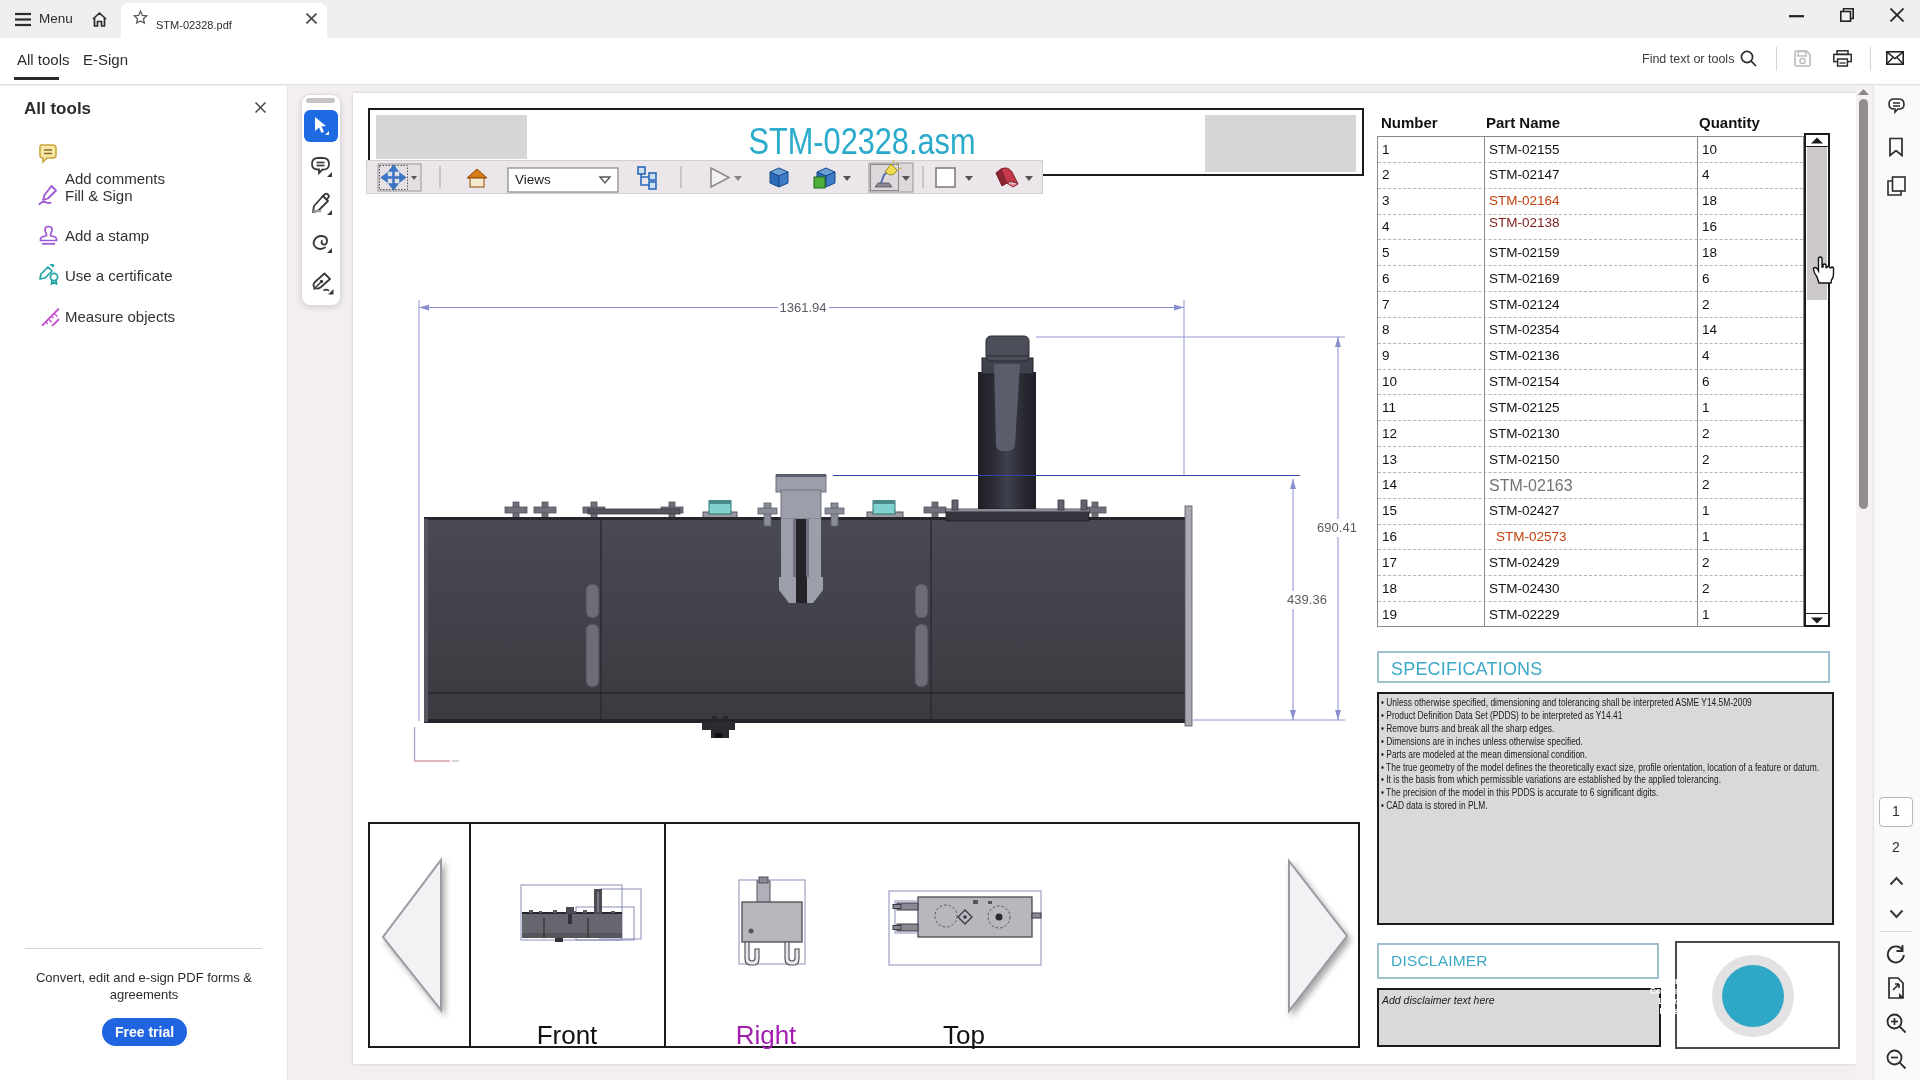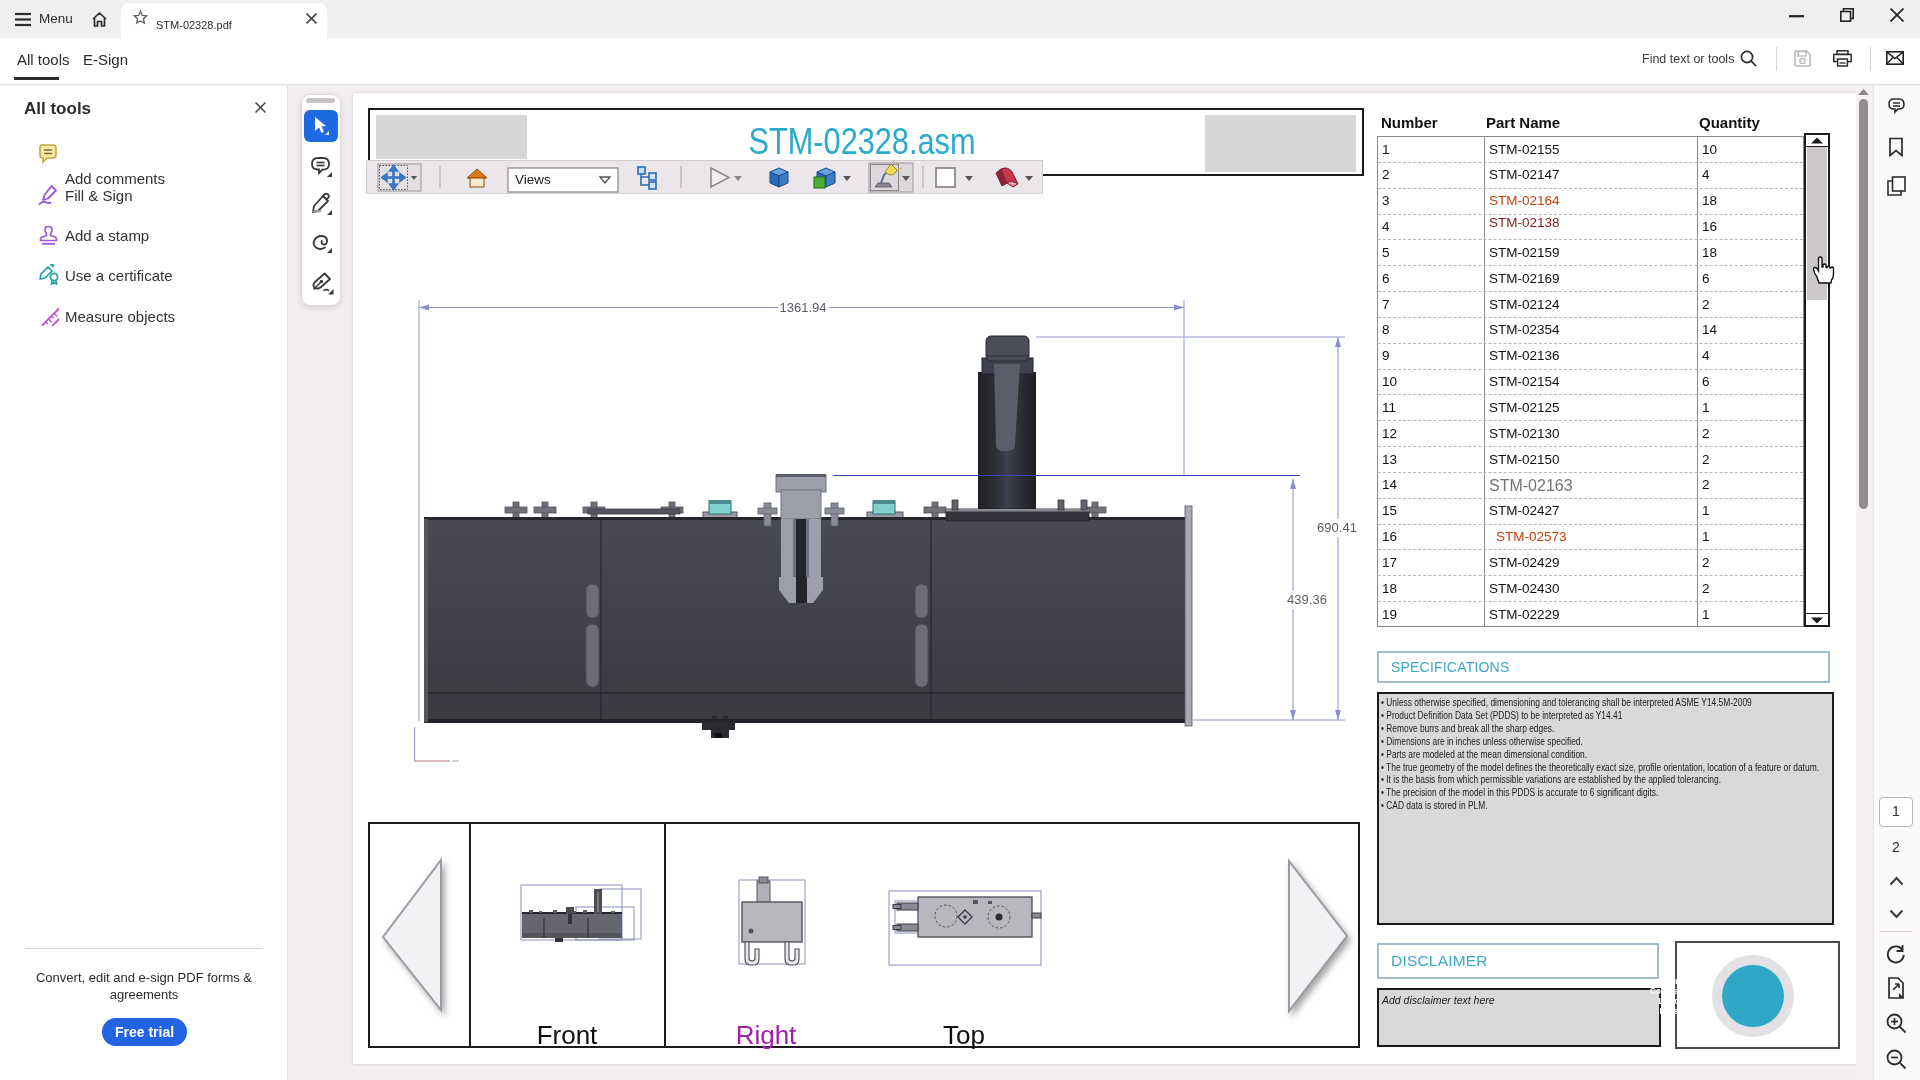--- a/index.html
+++ b/index.html
@@ -585,21 +585,21 @@
 <div class="abs" style="left:1804px;top:613px;width:26px;height:1px;background:#1b1b1b;"></div>
 <svg class="abs" style="left:1810px;top:617px" width="14" height="7" viewBox="0 0 14 7">
     <path d="M7 6.5 L13 0.5 L1 0.5 Z" fill="#1b1b1b"></path>
   </svg>
 
 <svg class="abs" style="left:1809px;top:255px" width="27" height="29" viewBox="0 0 27 29">
  <path d="M10 28 L8 22 Q5 18 4.5 14.5 Q4.3 12.7 6 12.5 Q7.5 12.4 8.3 14 L9.5 16 L9.5 4 Q9.5 2 11.3 2 Q13 2 13 4 L13 12 L14 12 L14 10.5 Q14 9 15.5 9 Q17 9 17 10.5 L17 12.5 L18 12.5 Q18.2 11.2 19.5 11.2 Q20.8 11.2 21 12.8 L21.8 13 Q22 12 23.2 12 Q24.5 12.1 24.5 13.5 L24.5 19 Q24.5 23 22.5 25 L22 28 Z" fill="#fff" stroke="#111" stroke-width="1.4"></path>
 </svg>
 
 <div class="abs" style="left:1377px;top:651px;width:453px;height:32px;border:2px solid #9fbfce;background:#fff;"></div>
-<div class="abs" style="left:1391px;top:659px;font-size:14px;color:#3ba8c7;letter-spacing:0.2px;">SPECIFICATIONS</div>
+<div class="abs" style="left:1391px;top:659px;font-size:18px;color:#3ba8c7;letter-spacing:0.2px;">SPECIFICATIONS</div>
 <div class="abs" style="left:1377px;top:692px;width:457px;height:233px;background:#dbd8db;border:2px solid #1b1b1b;"></div>
 <div class="abs" style="left:1381px;top:697px;width:560px;font-size:10px;color:#1a1a1a;line-height:12.9px;transform:scaleX(0.84);transform-origin:0 0;">
 • Unless otherwise specified, dimensioning and tolerancing shall be interpreted ASME Y14.5M-2009<br>
 • Product Definition Data Set (PDDS) to be interpreted as Y14.41<br>
 • Remove burrs and break all the sharp edges.<br>
 • Dimensions are in inches unless otherwise specified.<br>
 • Parts are modeled at the mean dimensional condition.<br>
 • The true geometry of the model defines the theoretically exact size, profile orientation, location of a feature or datum.<br>
 • It is the basis from which permissible variations are established by the applied tolerancing.<br>
 • The precision of the model in this PDDS is accurate to 6 significant digits.<br>

